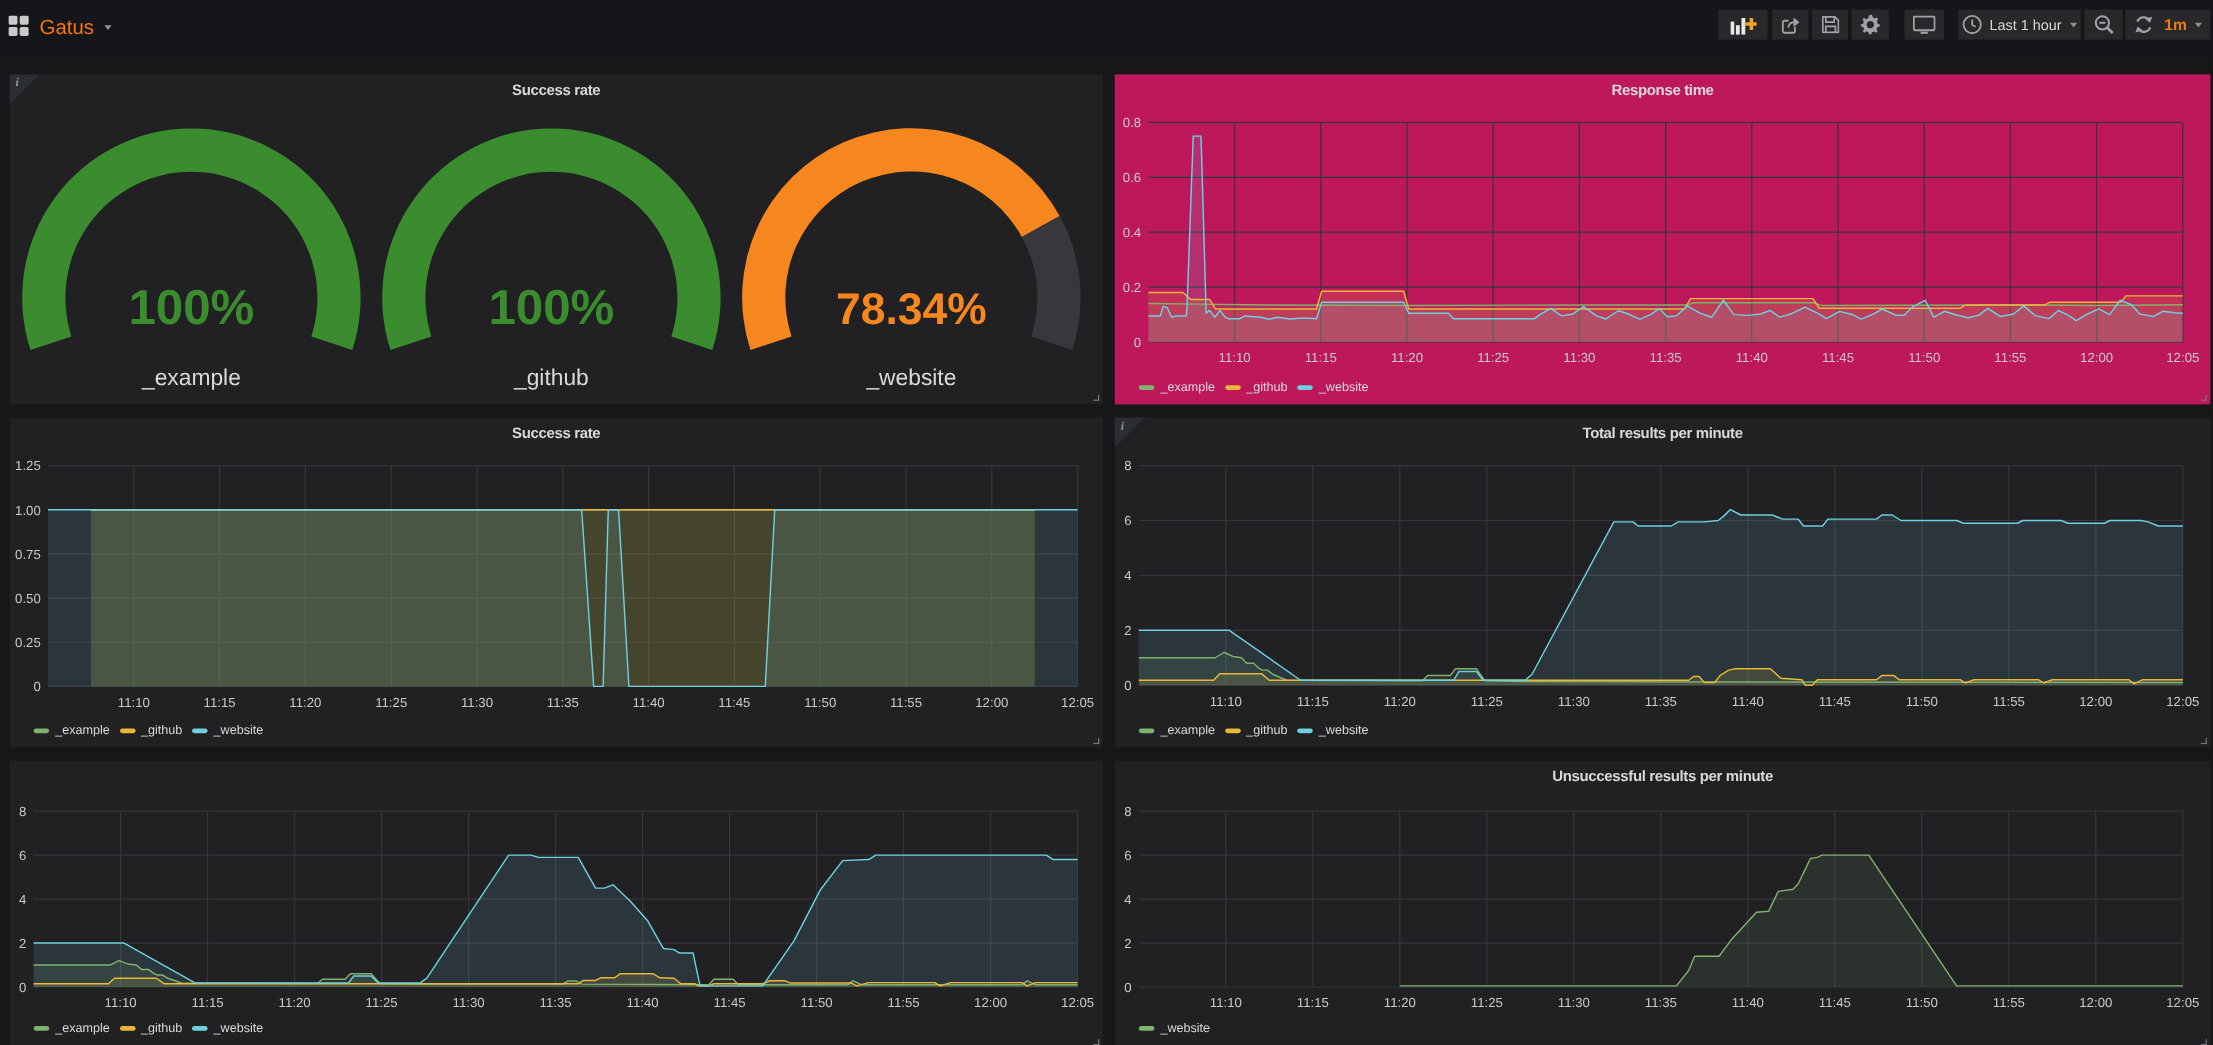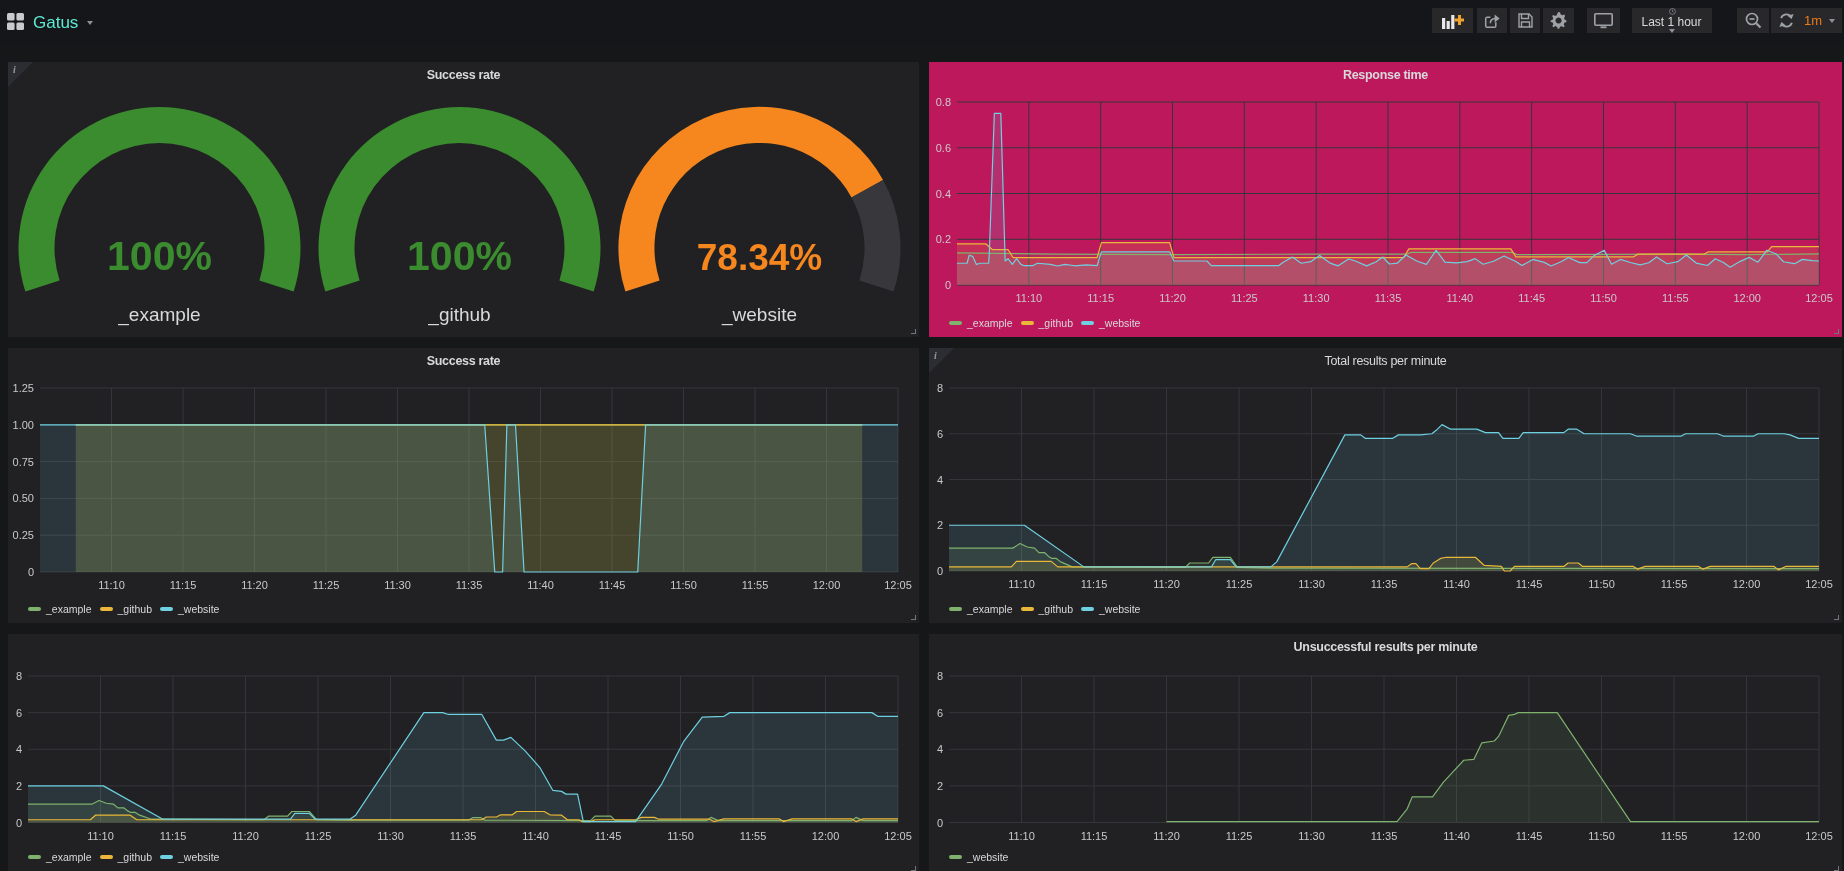--- a/index.html
+++ b/index.html
@@ -4,21 +4,21 @@
 html,body { width:1844px; height:871px; background:#161719; font-family:"Liberation Sans", sans-serif; overflow:hidden; }
 </style></head>
 <body>
 <div style="position:absolute;left:0;top:0;width:1844px;height:45px;background:#141619;">
     <svg width="17" height="17" viewBox="0 0 17 17" style="position:absolute;left:7px;top:13px;" fill="#c9cacc">
       <rect x="0" y="0" width="7.6" height="7.6" rx="1.5"></rect>
       <rect x="9.4" y="0" width="7.6" height="7.6" rx="1.5"></rect>
       <rect x="0" y="9.4" width="7.6" height="7.6" rx="1.5"></rect>
       <rect x="9.4" y="9.4" width="7.6" height="7.6" rx="1.5"></rect>
     </svg>
-    <div style="position:absolute;left:33px;top:0;height:45px;display:flex;align-items:center;font-size:17px;color:#5eead4;">Gatus<span style="width:9px;display:inline-block;"></span><span style="display:inline-block;width:0;height:0;border-left:3.5px solid transparent;border-right:3.5px solid transparent;border-top:4px solid #8e9196;"></span></div>
+    <div style="position:absolute;left:33px;top:0;height:45px;display:flex;align-items:center;font-size:17px;color:#f97316;">Gatus<span style="width:9px;display:inline-block;"></span><span style="display:inline-block;width:0;height:0;border-left:3.5px solid transparent;border-right:3.5px solid transparent;border-top:4px solid #8e9196;"></span></div>
     <div style="position:absolute;left:1432px;top:8px;width:41px;height:25px;background:#28282b;display:flex;align-items:center;justify-content:center;">
       <svg width="22" height="16" viewBox="0 0 22 16">
         <rect x="0" y="5" width="3.2" height="11" fill="#e8e8e8"></rect>
         <rect x="4.6" y="8" width="3.2" height="8" fill="#e8e8e8"></rect>
         <rect x="9.2" y="2" width="3.2" height="14" fill="#e8e8e8"></rect>
         <g stroke="#f0a32c" stroke-width="3">
           <line x1="17.5" y1="2" x2="17.5" y2="12"></line>
           <line x1="12.5" y1="7" x2="22" y2="7"></line>
         </g>
       </svg>
@@ -41,21 +41,21 @@
       <svg width="17" height="17" viewBox="0 0 17 17" fill="#9fa2a6">
         <path d="M8.5 0 L10 0.3 10.6 2.3 A6.3 6.3 0 0 1 12.2 3.2 L14.2 2.6 15.2 3.9 14.1 5.7 A6.3 6.3 0 0 1 14.5 7.5 L16.4 8.5 16.4 10 14.4 10.7 A6.3 6.3 0 0 1 13.7 12.3 L14.7 14.2 13.5 15.3 11.7 14.2 A6.3 6.3 0 0 1 9.9 14.8 L9.2 16.8 7.7 16.8 7 14.8 A6.3 6.3 0 0 1 5.3 14.1 L3.4 15.2 2.3 14 3.4 12.2 A6.3 6.3 0 0 1 2.7 10.6 L0.7 9.9 0.7 8.4 2.7 7.7 A6.3 6.3 0 0 1 3.2 5.9 L2.1 4.1 3.3 2.9 5.2 4 A6.3 6.3 0 0 1 6.8 3.2 L7.4 1.2 Z M8.5 5.4 A3.1 3.1 0 1 0 8.6 5.4 Z"></path>
       </svg>
     </div>
     <div style="position:absolute;left:1587px;top:8px;width:33px;height:25px;background:#28282b;display:flex;align-items:center;justify-content:center;">
       <svg width="19" height="16" viewBox="0 0 19 16">
         <rect x="0.8" y="0.8" width="17.4" height="11.4" rx="1" fill="none" stroke="#9fa2a6" stroke-width="1.6"></rect>
         <rect x="6.5" y="13.4" width="6" height="1.8" fill="#9fa2a6"></rect>
       </svg>
     </div>
-    <div style="position:absolute;left:1632px;top:8px;width:80px;height:25px;background:#28282b;display:flex;align-items:center;justify-content:center;flex-direction:column;">
+    <div style="position:absolute;left:1632px;top:8px;width:102px;height:25px;background:#28282b;display:flex;align-items:center;justify-content:center;">
       <svg width="17" height="17" viewBox="0 0 17 17" fill="none" stroke="#9fa2a6" stroke-width="1.5">
         <circle cx="8.5" cy="8.5" r="7.2"></circle>
         <path d="M8.5 4.2 V8.8 L11.4 10.3"></path>
       </svg>
       <span style="margin:0 7px 0 6px;color:#d8d9da;font-size:12px;white-space:nowrap;">Last 1 hour</span>
       <span style="display:inline-block;width:0;height:0;border-left:3.5px solid transparent;border-right:3.5px solid transparent;border-top:4px solid #8e9196;"></span>
     </div>
     <div style="position:absolute;left:1737px;top:8px;width:32px;height:25px;background:#28282b;display:flex;align-items:center;justify-content:center;">
       <svg width="17" height="17" viewBox="0 0 17 17" fill="none" stroke="#9fa2a6" stroke-width="1.7">
         <circle cx="7" cy="7" r="5.5"></circle>
@@ -63,21 +63,21 @@
         <line x1="11.2" y1="11.2" x2="15.5" y2="15.5" stroke-width="2.2"></line>
       </svg>
     </div>
     <div style="position:absolute;left:1771px;top:8px;width:71px;height:25px;background:#28282b;display:flex;align-items:center;justify-content:center;">
       <svg width="17" height="17" viewBox="0 0 17 17" fill="none" stroke="#9fa2a6" stroke-width="1.8">
         <path d="M3.1 6.1 A5.6 5.6 0 0 1 13.2 5.2"></path>
         <path d="M13.9 10.9 A5.6 5.6 0 0 1 3.8 11.8"></path>
         <path d="M15.6 2.0 L13.6 7.0 L9.5 3.7 Z" fill="#9fa2a6" stroke="none"></path>
         <path d="M1.4 15.0 L3.4 10.0 L7.5 13.3 Z" fill="#9fa2a6" stroke="none"></path>
       </svg>
-      <span style="margin:0 7px 0 9px;color:#eb7b18;font-size:13px;font-weight:normal;">1m</span>
+      <span style="margin:0 7px 0 9px;color:#eb7b18;font-size:13px;font-weight:bold;">1m</span>
       <span style="display:inline-block;width:0;height:0;border-left:3.5px solid transparent;border-right:3.5px solid transparent;border-top:4px solid #8e9196;"></span>
     </div>
   </div>
 <div style="position:absolute;left:8px;top:62px;width:911px;height:275px;background:#212124;">
     <div style="position:absolute;left:0;top:0;width:0;height:0;border-top:25px solid #2b2d33;border-right:25px solid transparent;"></div>
     <div style="position:absolute;left:5px;top:2px;font-size:10px;color:#9299a3;font-family:Liberation Serif,serif;font-weight:bold;font-style:italic;">i</div>
     <div style="position:absolute;left:0;top:6px;width:100%;text-align:center;font-size:12.5px;font-weight:bold;letter-spacing:-0.3px;color:#d8d9da;">Success rate</div>
     <svg width="911" height="275" style="position:absolute;left:0;top:0">
       <path d="M17.4 229.6 A141 141 0 1 1 285.6 229.6 L251.4 218.4 A105 105 0 1 0 51.6 218.4 Z" fill="#3a8c2e"></path>
       <text x="151.5" y="208" text-anchor="middle" font-size="41" font-weight="bold" fill="#3a8c2e" font-family="Liberation Sans, sans-serif">100%</text>
@@ -198,21 +198,21 @@
       <span style="display:inline-block;width:13px;height:4px;border-radius:2px;background:#EAB839;margin-right:5px;"></span>
       <span style="margin-right:8px;">_github</span>
       <span style="display:inline-block;width:13px;height:4px;border-radius:2px;background:#6ED0E0;margin-right:5px;"></span>
       <span style="margin-right:8px;">_website</span>
     </div>
     <div style="position:absolute;right:3px;bottom:3px;width:5px;height:5px;border-right:1.5px solid #74757a;border-bottom:1.5px solid #74757a;"></div>
   </div>
 <div style="position:absolute;left:929px;top:348px;width:913px;height:275px;background:#212124;">
     <div style="position:absolute;left:0;top:0;width:0;height:0;border-top:25px solid #2b2d33;border-right:25px solid transparent;"></div>
     <div style="position:absolute;left:5px;top:2px;font-size:10px;color:#9299a3;font-family:Liberation Serif,serif;font-weight:bold;font-style:italic;">i</div>
-    <div style="position:absolute;left:0;top:6px;width:100%;text-align:center;font-size:12.5px;font-weight:normal;letter-spacing:-0.3px;color:#d8d9da;">Total results per minute</div>
+    <div style="position:absolute;left:0;top:6px;width:100%;text-align:center;font-size:12.5px;font-weight:bold;letter-spacing:-0.3px;color:#d8d9da;">Total results per minute</div>
     <svg width="913" height="275" style="position:absolute;left:0;top:0">
       <line x1="20" y1="223" x2="890" y2="223" stroke="#35363b" stroke-width="1"></line>
       <line x1="20" y1="177.25" x2="890" y2="177.25" stroke="#35363b" stroke-width="1"></line>
       <line x1="20" y1="131.5" x2="890" y2="131.5" stroke="#35363b" stroke-width="1"></line>
       <line x1="20" y1="85.75" x2="890" y2="85.75" stroke="#35363b" stroke-width="1"></line>
       <line x1="20" y1="40" x2="890" y2="40" stroke="#35363b" stroke-width="1"></line>
       <line x1="92.5" y1="40" x2="92.5" y2="223" stroke="#35363b" stroke-width="1"></line>
       <line x1="165" y1="40" x2="165" y2="223" stroke="#35363b" stroke-width="1"></line>
       <line x1="237.5" y1="40" x2="237.5" y2="223" stroke="#35363b" stroke-width="1"></line>
       <line x1="310" y1="40" x2="310" y2="223" stroke="#35363b" stroke-width="1"></line>

